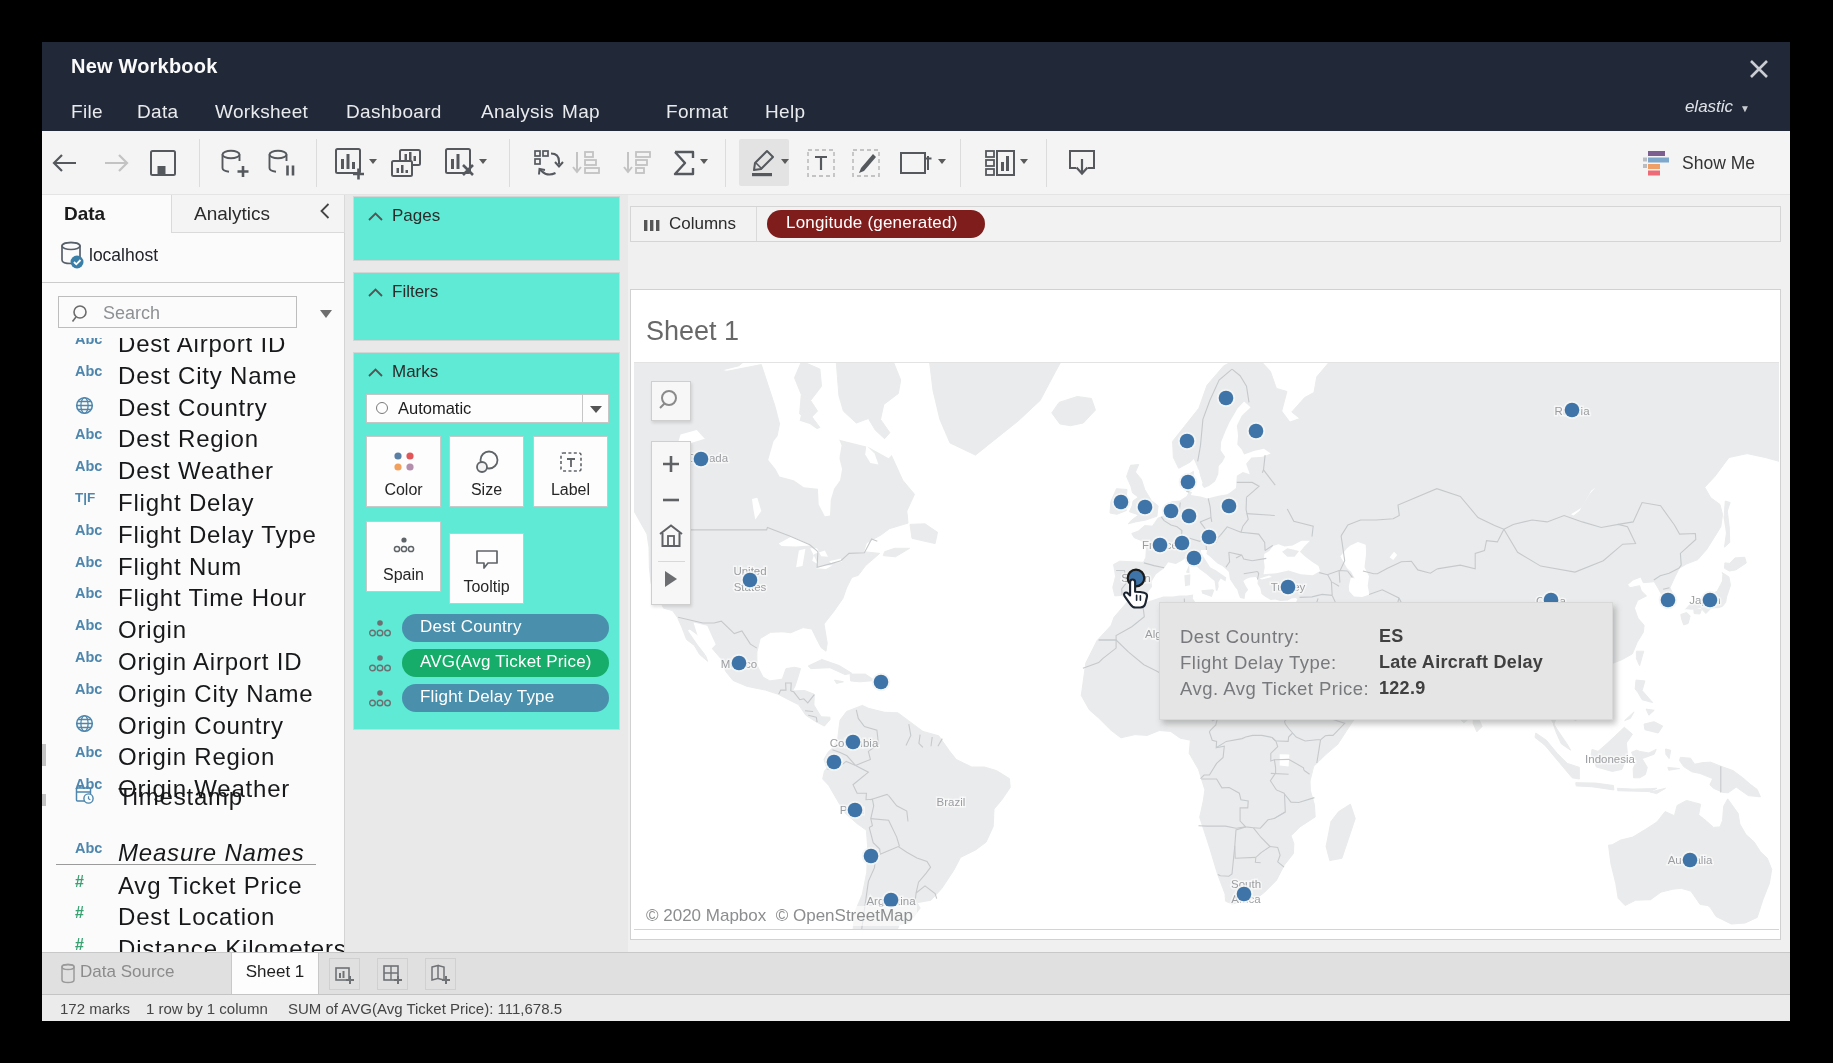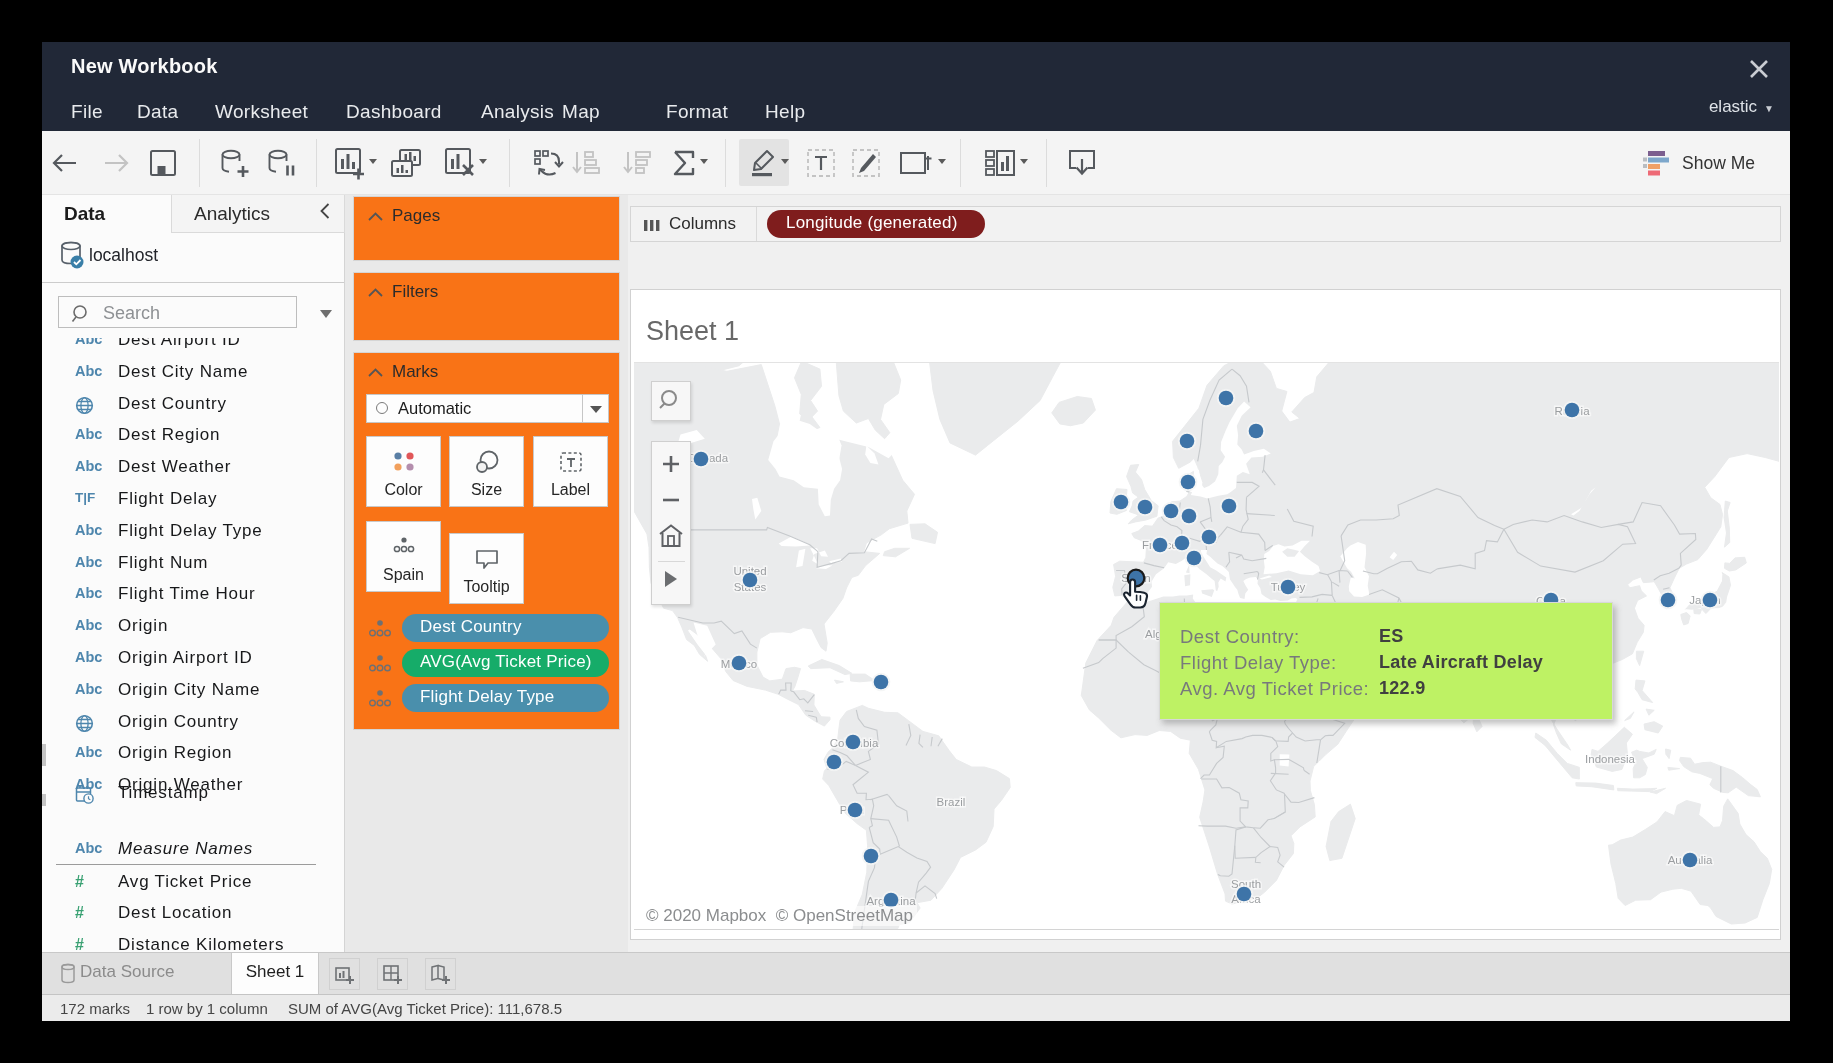--- a/index.html
+++ b/index.html
@@ -5,21 +5,21 @@
 * { margin:0; padding:0; box-sizing:border-box; }
 html,body { width:1833px; height:1063px; background:#000; font-family:"Liberation Sans", sans-serif; overflow:hidden; }
 #win { position:absolute; left:42px; top:42px; width:1748px; height:979px; background:#eeeeee; }
 
 #titlebar { position:absolute; left:0; top:0; width:100%; height:89px; background:#212837; }
 #titlebar .wbtitle { position:absolute; left:29px; top:13px; font-size:20px; font-weight:bold; color:#fafafa; letter-spacing:0.2px; }
 #menubar { position:absolute; left:0; top:52px; height:37px; color:#e9ebee; font-size:19px; letter-spacing:0.3px; }
 #menubar span { position:absolute; top:7px; white-space:nowrap; }
 #closex { position:absolute; right:21px; top:17px; width:20px; height:20px; }
 #closex svg { display:block; }
-#elastic { position:absolute; right:16px; top:55px; color:#dfe3e8; font-size:17px; }
+#elastic { position:absolute; right:40px; top:55px; color:#dfe3e8; font-size:17px;font-style:italic; }
 #elastic .car { font-size:10px; color:#c9cdd3; margin-left:7px; }
 
 #toolbar { position:absolute; left:0; top:89px; width:100%; height:64px; background:#f4f4f4; border-bottom:1px solid #e4e4e4; }
 #toolbar .sep { position:absolute; top:8px; height:48px; width:1px; background:#dcdcdc; }
 .tbi { position:absolute; top:10px; width:44px; height:44px; display:flex; align-items:center; justify-content:center; }
 #showme { position:absolute; right:35px; top:10px; height:44px; display:flex; align-items:center; gap:13px; }
 #showme .lbl { font-size:17.5px; color:#333; }
 
 #content { position:absolute; left:0; top:153px; width:100%; height:757px; background:#e9e9e9; }
 
@@ -31,25 +31,25 @@
 #localhost { position:absolute; left:0; top:37px; width:100%; height:51px; border-bottom:1px solid #cccccc; }
 #localhost .txt { position:absolute; left:47px; top:13px; font-size:17.5px; color:#22242a; }
 #localhost svg { position:absolute; left:17px; top:9px; }
 #searchrow { position:absolute; left:16px; top:101px; width:239px; height:32px; border:1px solid #bdbdbd; background:#fbfbfb; }
 #searchrow .ph { position:absolute; left:44px; top:6px; font-size:18px; color:#8e9194; }
 #searchrow svg { position:absolute; left:12px; top:7px; }
 #searchcar { position:absolute; left:278px; top:115px; width:0; height:0; border-left:6px solid transparent; border-right:6px solid transparent; border-top:8px solid #6e6e6e; }
 #fields { position:absolute; left:0; top:143px; width:100%; height:614px; overflow:hidden; }
 .frow { position:absolute; left:0; width:100%; height:31px; }
 .frow .fic { position:absolute; left:33px; top:5px; width:36px; height:22px; color:#4e86ad; font-size:15px; font-weight:bold; }
-.frow .ftx { position:absolute; left:76px; top:4px; font-size:17px; letter-spacing:0.8px; color:#17181a; white-space:nowrap; }
+.frow .ftx { position:absolute; left:76px; top:4px; font-size:24px; letter-spacing:0.8px; color:#17181a; white-space:nowrap; }
 .fsep { position:absolute; left:14px; width:260px; height:1px; background:#9b9b9b; }
 
 #cards { position:absolute; left:307px; top:0; width:276px; height:757px; }
-.card { position:absolute; left:4px; width:267px; background:#f97316; border:1px solid #d5d5d5; }
+.card { position:absolute; left:4px; width:267px; background:#5eead4; border:1px solid #d5d5d5; }
 .card .ch { font-size:17px; color:#2b2b2b; padding:9px 0 0 14px; }
 .card .chev { display:inline-block; margin-right:9px; }
 
 #autobox { position:absolute; left:12px; top:41px; width:243px; height:29px; background:#fdfdfd; border:1px solid #c6c6c6; }
 #autobox .circ { position:absolute; left:9px; top:7px; width:12px; height:12px; border:1.5px solid #7a7a7a; border-radius:50%; }
 #autobox .atx { position:absolute; left:31px; top:4px; font-size:16.5px; color:#1c1c1c; }
 #autobox .dbtn { position:absolute; right:0; top:0; width:26px; height:27px; border-left:1px solid #c6c6c6; }
 #autobox .dbtn:after { content:""; position:absolute; left:7px; top:11px; border-left:6px solid transparent; border-right:6px solid transparent; border-top:7px solid #555; }
 .mbtn { position:absolute; width:75px; height:71px; background:#fdfdfd; border:1px solid #c9c9c9; text-align:center; }
 .mbtn .mlab { position:absolute; bottom:7px; width:100%; font-size:16px; color:#262626; }
@@ -70,21 +70,21 @@
 #sheettitle { position:absolute; left:15px; top:26px; font-size:27px; color:#686868; }
 #mapwrap { position:absolute; left:3px; top:72px; width:1145px; height:568px; border-top:1px solid #e3e3e3; border-bottom:1px solid #d4d4d4; overflow:hidden; background:#fff; }
 #attrib { position:absolute; left:8px; bottom:3px; font-size:17px; color:#8b8d8f; background:rgba(255,255,255,0.6); padding:0 4px; }
 
 .mapctl { position:absolute; background:#f7f7f7; border:1px solid #cfcfcf; box-shadow:1px 2px 3px rgba(0,0,0,0.12); }
 #msearch { left:17px; top:18px; width:40px; height:40px; }
 #mzoom { left:17px; top:78px; width:40px; height:164px; }
 #mzoom .zb { position:absolute; left:0; width:100%; height:40px; display:flex; align-items:center; justify-content:center; }
 #mzoom .zsep { position:absolute; left:6px; width:27px; height:1px; background:#d8d8d8; }
 
-#mtooltip { position:absolute; left:525px; top:239px; width:454px; height:118px; background:#bef264; border:1px solid #d8d8d8; box-shadow:3px 4px 6px rgba(120,120,120,0.45); }
+#mtooltip { position:absolute; left:525px; top:239px; width:454px; height:118px; background:#e5e5e5; border:1px solid #d8d8d8; box-shadow:3px 4px 6px rgba(120,120,120,0.45); }
 #mtooltip .trow { position:absolute; left:20px; font-size:18.5px; letter-spacing:0.5px; color:#77797c; }
 #mtooltip .tval { position:absolute; left:219px; font-size:18px; letter-spacing:0.3px; font-weight:bold; color:#404040; }
 
 #tabsbar { position:absolute; left:0; top:757px; width:100%; height:42px; background:#e0e0e0; border-top:1px solid #c8c8c8; }
 #tabsbar .dsrc { position:absolute; left:20px; top:9px; font-size:17px; color:#8b8b8b; }
 #tabsbar .dsic { position:absolute; left:0px; top:10px; }
 #stab { position:absolute; left:189px; top:0; width:88px; height:42px; background:#fdfdfd; border-left:1px solid #c9c9c9; border-right:1px solid #c9c9c9; text-align:center; padding-top:9px; font-size:17px; color:#1f1f1f; }
 .ntab { position:absolute; top:5px; width:31px; height:32px; border:1px solid #d0d0d0; display:flex; align-items:center; justify-content:center; }
 #statusbar { position:absolute; left:0; top:799px; width:100%; height:27px; background:#ebebeb; border-top:1px solid #c4c4c4; font-size:15px; color:#454545; }
 #statusbar span { position:absolute; top:5px; }

